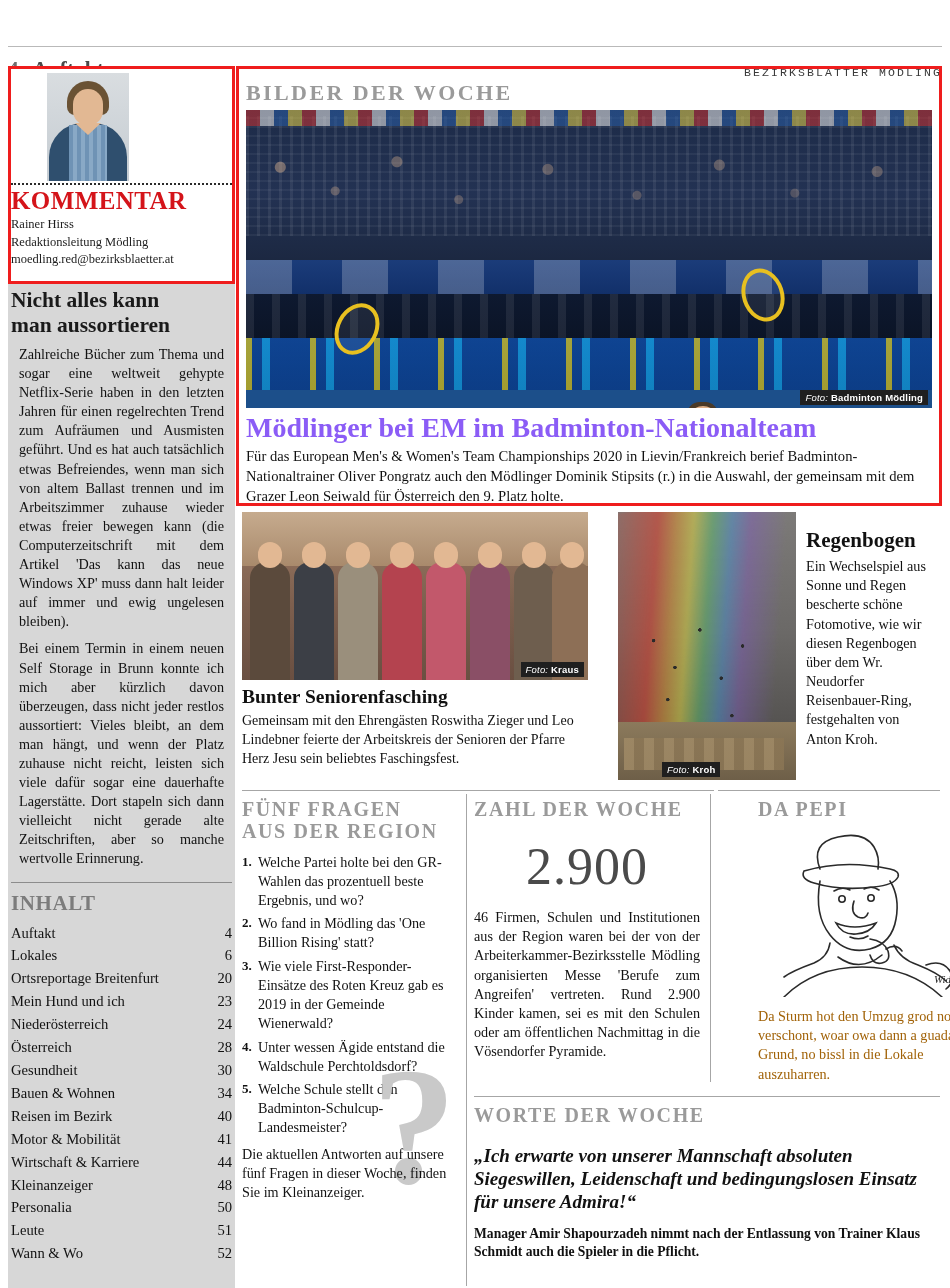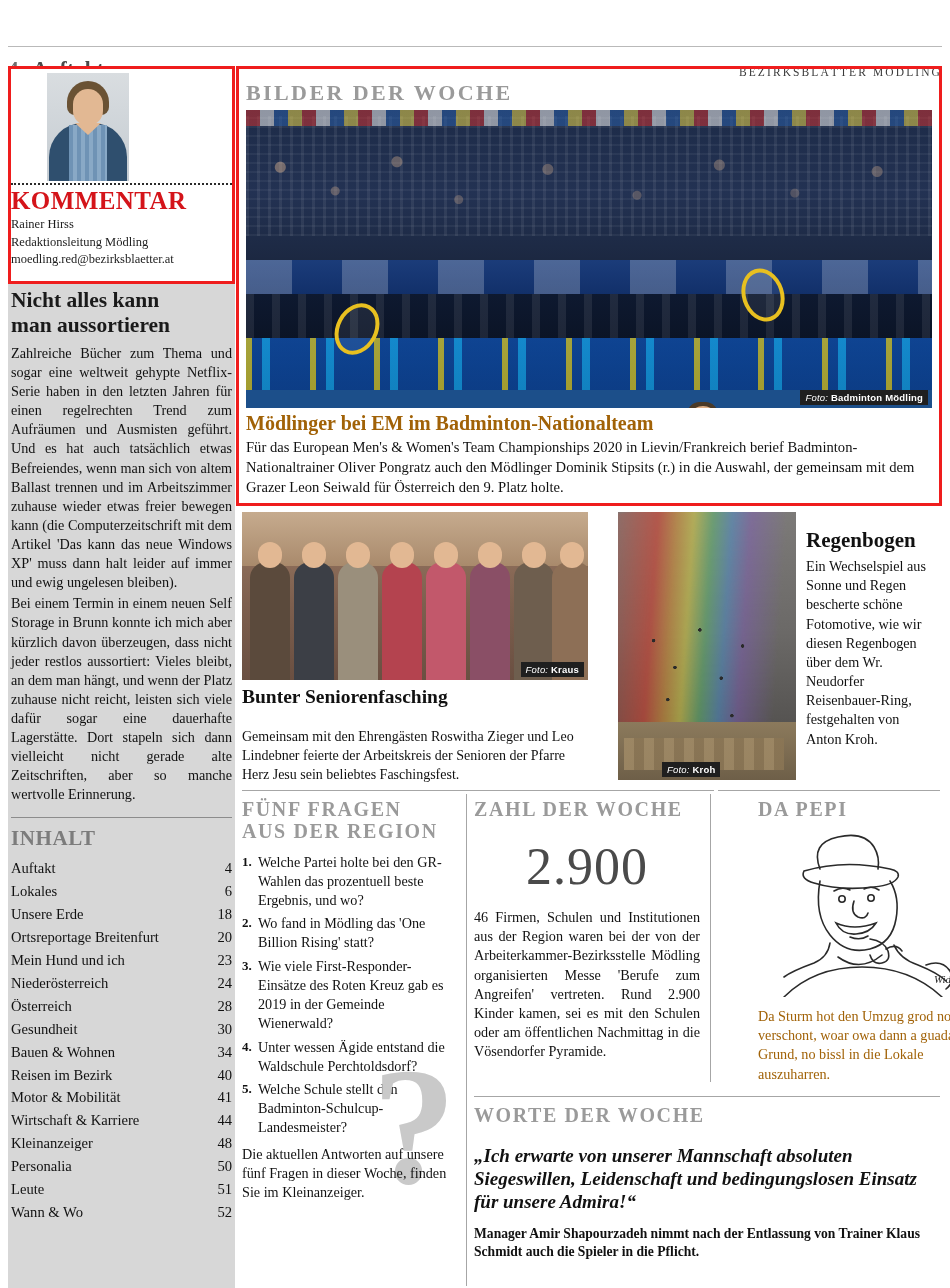--- a/index.html
+++ b/index.html
@@ -45,21 +45,21 @@
   }
   .mh-section {
     font-size: 21px;
     color: #4a4a4a;
     letter-spacing: 0.2px;
   }
   .mh-right {
     font-size: 11.5px;
     letter-spacing: 2.1px;
     color: #3a3a3a;
-    font-family: Liberation Serif, serif;
+    font-family: Liberation Mono, monospace;
     margin-top: 48px;
   }
   .mh-rule {
     position: absolute;
     left: 8px;
     top: 46px;
     width: 934px;
     height: 1px;
     background: #b9b9b9;
   }
@@ -159,21 +159,21 @@
     line-height: 1.14;
     color: #1a1a1a;
     margin: 0 0 7px 0;
   }
   .lead-body {
     font-size: 14.2px;
     line-height: 1.345;
     text-align: justify;
     color: #111;
   }
-  .lead-body p { margin: 0; }
+  .lead-body p { margin: 8px; }
   .lead-body p + p { margin-top: 0.15em; }
 
   .inhalt-rule {
     width: 221px;
     height: 1px;
     background: #8c8c8c;
     margin: 13px 0 8px 0;
   }
   .inhalt-title {
     font-family: "Liberation Serif", serif;
@@ -325,23 +325,23 @@
 
   .hero-caption {
     position: absolute;
     left: 246px;
     top: 412px;
     width: 686px;
   }
   .hero-head {
     font-family: "Liberation Serif", serif;
     font-weight: bold;
-    font-size: 20px;
+    font-size: 28px;
     line-height: 1.12;
-    color: #a16207;
+    color: #8b5cf6;
     margin: 0 0 4px 0;
   }
   .hero-body {
     font-size: 14.6px;
     line-height: 1.36;
     color: #111;
   }
 
   
   .fasching-photo {
@@ -424,21 +424,21 @@
     position: absolute;
     left: 242px;
     top: 686px;
     width: 346px;
   }
   .mid-head {
     font-family: "Liberation Serif", serif;
     font-weight: bold;
     font-size: 19.5px;
     line-height: 1.12;
-    margin: 0 0 20px 0;
+    margin: 0 0 4px 0;
     color: #111;
   }
   .mid-body {
     font-size: 14px;
     line-height: 1.35;
     color: #111;
   }
 
   .regenbogen-text {
     position: absolute;
@@ -650,24 +650,20 @@
     <div class="inhalt-rule"></div>
     <div class="inhalt-title">INHALT</div>
     <div>
       <div class="toc-row">
           <span>Auftakt</span>
           <span class="t-num">4</span>
         </div>
       <div class="toc-row">
           <span>Lokales</span>
           <span class="t-num">6</span>
-        </div>
-      <div class="toc-row">
-          <span>Unsere Erde</span>
-          <span class="t-num">18</span>
         </div>
       <div class="toc-row">
           <span>Ortsreportage Breitenfurt</span>
           <span class="t-num">20</span>
         </div>
       <div class="toc-row">
           <span>Mein Hund und ich</span>
           <span class="t-num">23</span>
         </div>
       <div class="toc-row">

